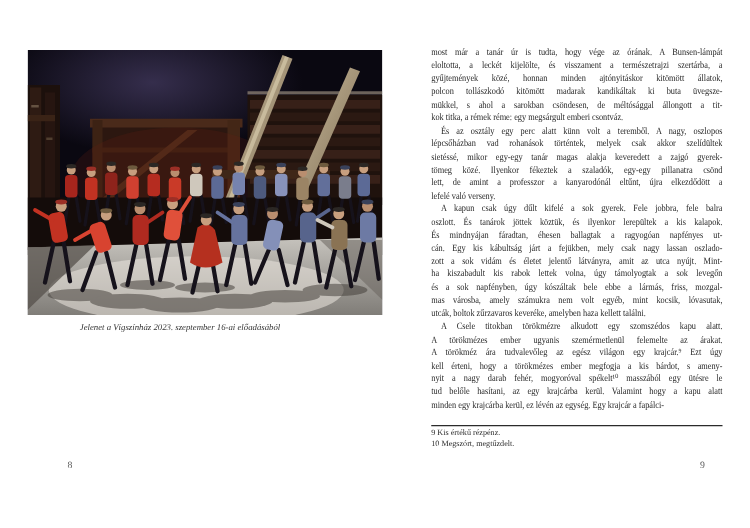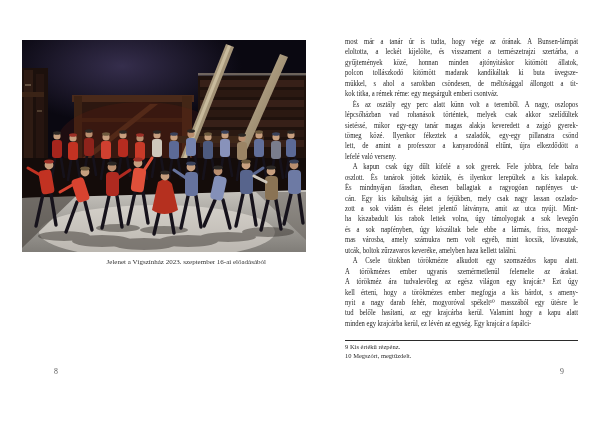--- a/index.html
+++ b/index.html
@@ -13,21 +13,21 @@
   .spread { position: relative; width: 600px; height: 422px; background: #ffffff; }
 
   
   .photo-wrap {
     position: absolute; left: 22px; top: 40px;
     width: 284px; height: 212px; overflow: hidden;
   }
   .photo-wrap svg { display: block; }
   .caption {
     position: absolute; left: 22px; top: 258px; width: 244px;
-    text-align: right; 
+    text-align: center; font-style: italic;
     font-size: 7px; line-height: 9px; color: #333333;
   }
   .pagenum {
     position: absolute; font-size: 7.8px; color: #5a5a5a;
   }
   .pagenum.pn-left  { left: 54px;  top: 367px; }
   .pagenum.pn-right { left: 560px; top: 367px; }
 
   
   .textblock {

